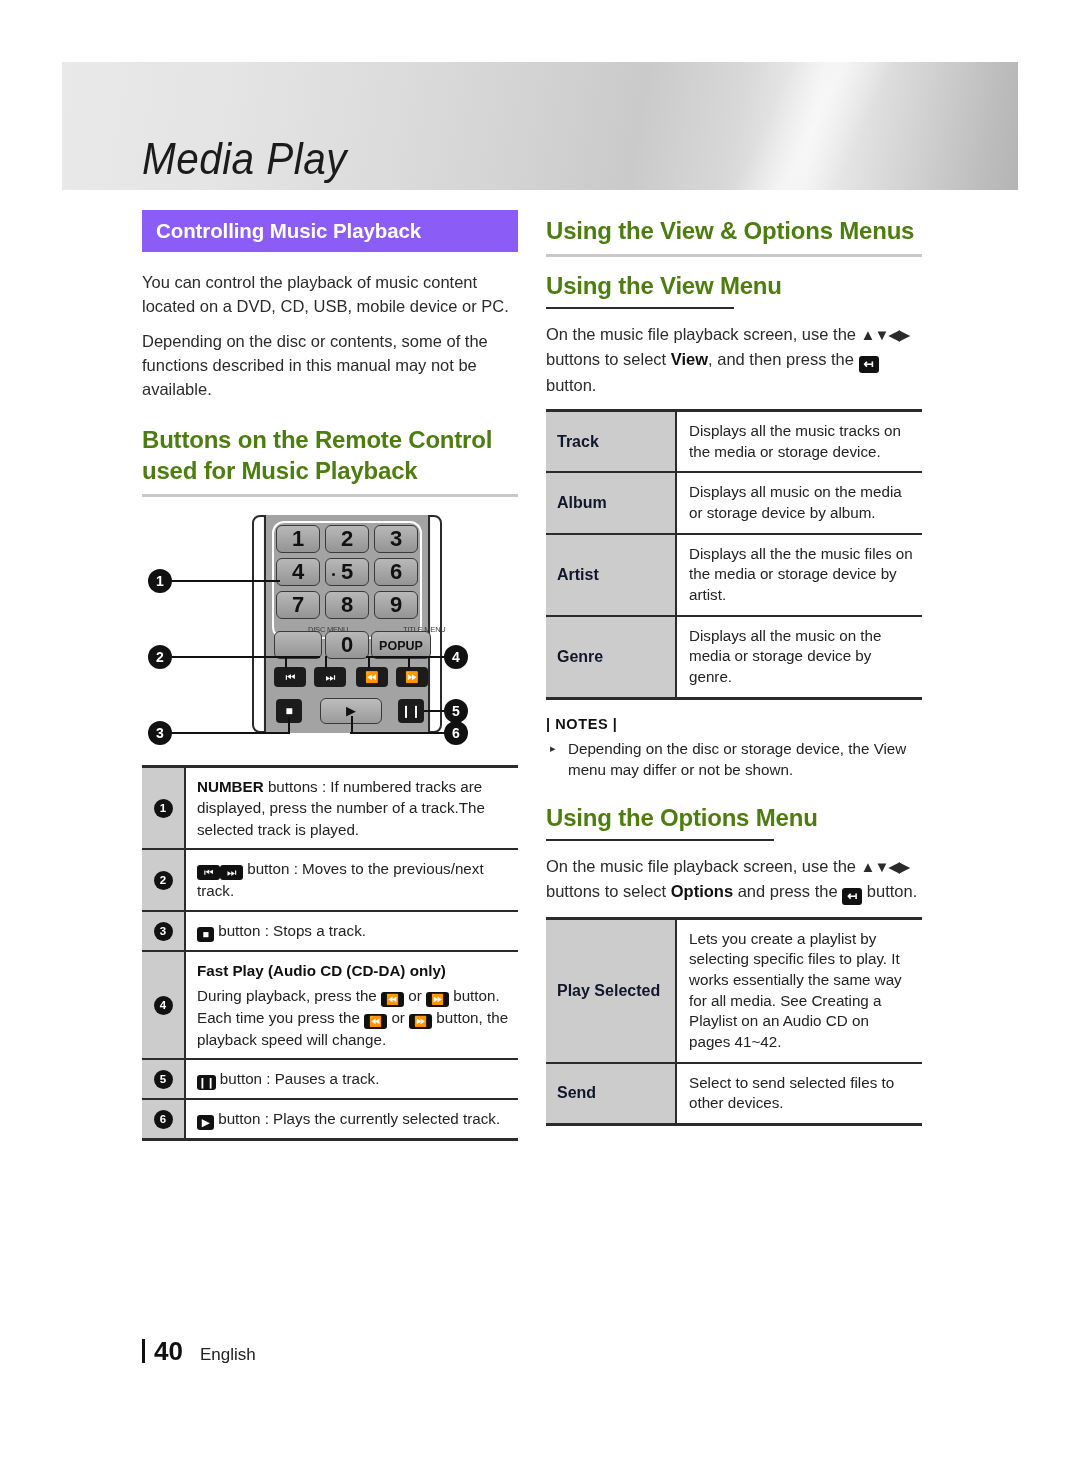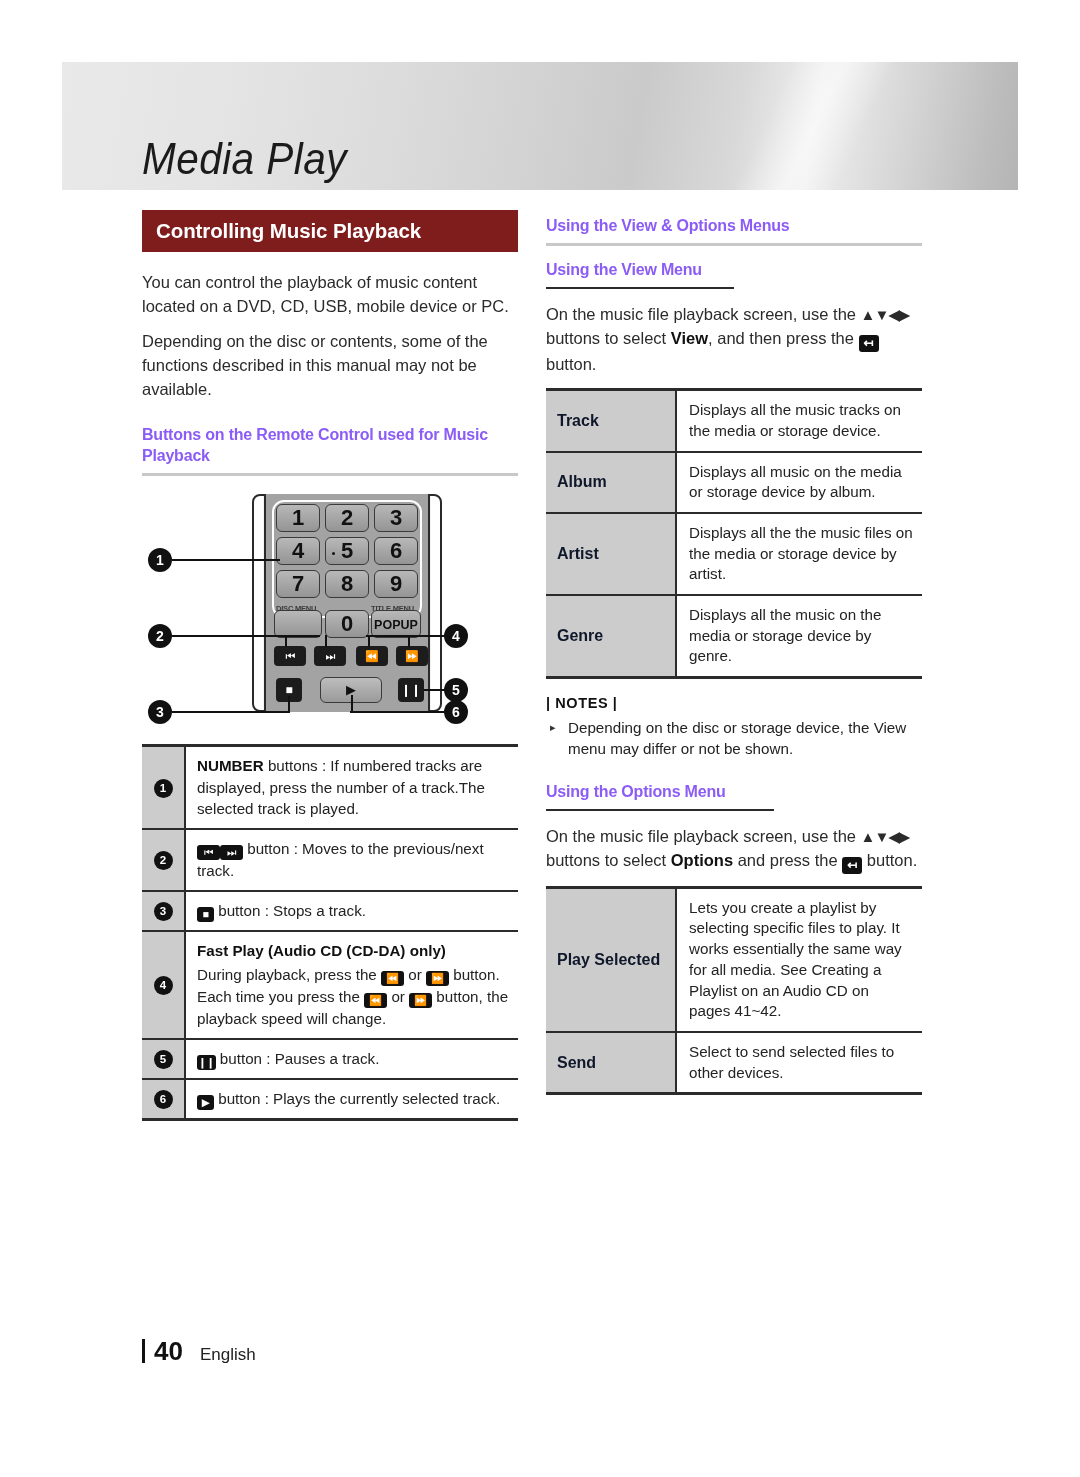--- a/index.html
+++ b/index.html
@@ -66,44 +66,44 @@
   }
   .col-right {
     position: absolute;
     left: 546px;
     top: 210px;
     width: 376px;
   }
 
   
   .black-head {
-    background: #7f1d1d;
+    background: #8b5cf6;
     color: #ffffff;
     font-size: 20.5px;
     font-weight: bold;
     padding: 9px 0 9px 14px;
     letter-spacing: -0.1px;
     margin-bottom: 18px;
   }
 
   
   .para {
     font-size: 16.5px;
     line-height: 1.47;
     color: #2b2b2b;
     margin: 0 0 10px 0;
   }
 
   
   h2.sub {
-    font-size: 16px;
+    font-size: 24px;
     font-weight: bold;
     margin: 24px 0 0 0;
     line-height: 1.28;
-    color: #8b5cf6;
+    color: #4d7c0f;
     letter-spacing: -0.2px;
   }
   .rule-thick {
     border-bottom: 3px solid #c8c8c8;
     margin-top: 7px;
     margin-bottom: 14px;
   }
   .rule-dark {
     border-bottom: 2.5px solid #2b2b2b;
     width: 188px;
@@ -174,24 +174,25 @@
   .dot5 {
     position: absolute;
     width: 3px; height: 3px;
     background: #111;
     border-radius: 50%;
     left: 6px; top: 14px;
   }
   .menu-label {
     position: absolute;
     font-size: 7.5px;
-    font-weight: bold;
+    font-weight: normal;
     color: #3a3a3a;
     letter-spacing: -0.2px;
     white-space: nowrap;
+    padding-left: 32px;
   }
   .tkey {
     position: absolute;
     width: 32px;
     height: 20px;
     background: #1c1c1c;
     border-radius: 4px;
     color: #ffffff;
     font-size: 11px;
     line-height: 20px;
@@ -412,21 +413,21 @@
 
     <div class="key" style="left:134px;top:80px;">7</div>
     <div class="key" style="left:183px;top:80px;">8</div>
     <div class="key" style="left:232px;top:80px;">9</div>
 
     <div class="menu-label" style="left:134px;top:114px;">DISC MENU</div>
     <div class="menu-label" style="left:229px;top:114px;">TITLE MENU</div>
 
     <div class="key blank" style="left:132px;top:120px;width:48px;height:28px;"></div>
     <div class="key" style="left:183px;top:120px;">0</div>
-    <div class="key small-label" style="left:229px;top:120px;width:50px;">POPUP</div>
+    <div class="key small-label" style="left:229px;top:120px;width:60px;">POPUP</div>
 
     <div class="tkey" style="left:132px;top:156px;">⏮</div>
     <div class="tkey" style="left:172px;top:156px;">⏭</div>
     <div class="tkey" style="left:214px;top:156px;">⏪</div>
     <div class="tkey" style="left:254px;top:156px;">⏩</div>
 
     <div class="sqkey" style="left:134px;top:188px;">■</div>
     <div class="bigplay" style="left:178px;top:187px;">▶</div>
     <div class="sqkey" style="left:256px;top:188px;">❙❙</div>
 

